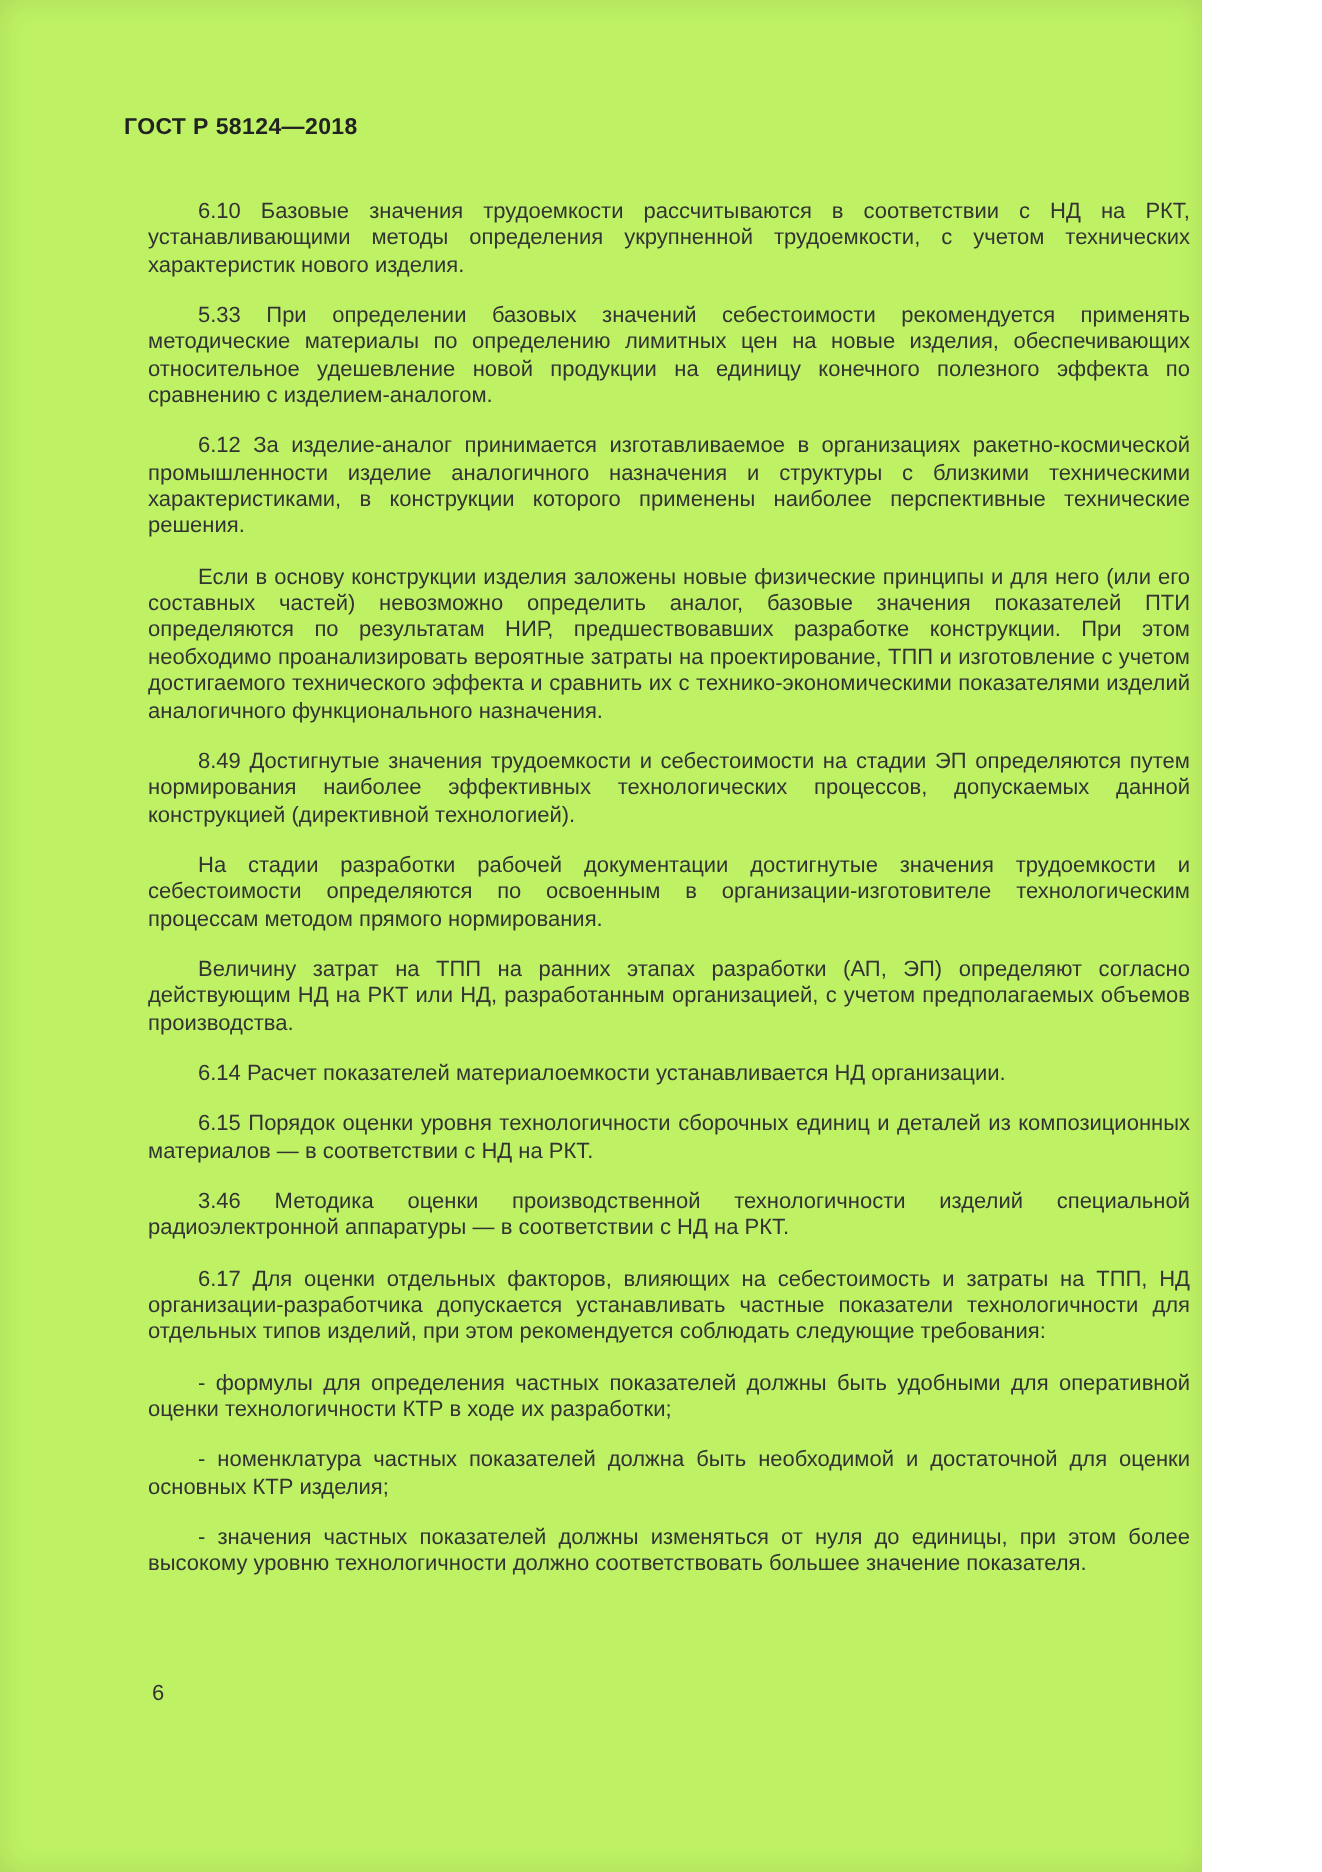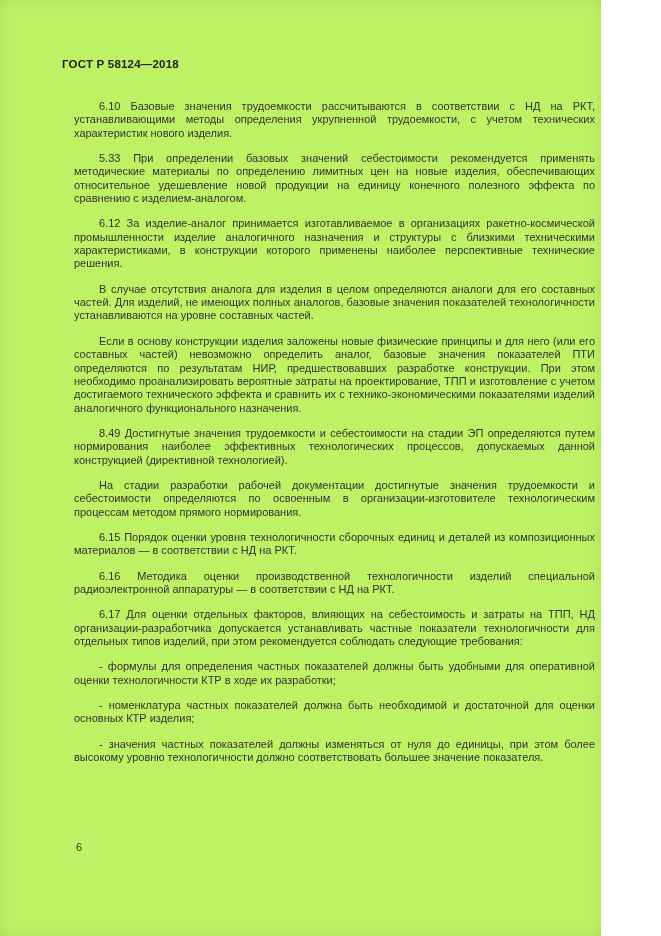--- a/index.html
+++ b/index.html
@@ -50,26 +50,27 @@
 </head>
 <body>
 
 <div class="page">
   <div class="doc-header">ГОСТ Р 58124—2018</div>
 
   <div class="doc-body">
     <p>6.10 Базовые значения трудоемкости рассчитываются в соответствии с НД на РКТ, устанавливающими методы определения укрупненной трудоемкости, с учетом технических характеристик нового изделия.</p>
     <p>5.33 При определении базовых значений себестоимости рекомендуется применять методические материалы по определению лимитных цен на новые изделия, обеспечивающих относительное удешевление новой продукции на единицу конечного полезного эффекта по сравнению с изделием-аналогом.</p>
     <p>6.12 За изделие-аналог принимается изготавливаемое в организациях ракетно-космической промышленности изделие аналогичного назначения и структуры с близкими техническими характеристиками, в конструкции которого применены наиболее перспективные технические решения.</p>
-    <p>В случае отсутствия аналога для изделия в целом определяются аналоги для его составных частей. Для изделий, не имеющих полных аналогов, базовые значения показателей технологичности устанавливаются на уровне составных частей.</p>
     <p>Если в основу конструкции изделия заложены новые физические принципы и для него (или его составных частей) невозможно определить аналог, базовые значения показателей ПТИ определяются по результатам НИР, предшествовавших разработке конструкции. При этом необходимо проанализировать вероятные затраты на проектирование, ТПП и изготовление с учетом достигаемого технического эффекта и сравнить их с технико-экономическими показателями изделий аналогичного функционального назначения.</p>
     <p>8.49 Достигнутые значения трудоемкости и себестоимости на стадии ЭП определяются путем нормирования наиболее эффективных технологических процессов, допускаемых данной конструкцией (директивной технологией).</p>
     <p>На стадии разработки рабочей документации достигнутые значения трудоемкости и себестоимости определяются по освоенным в организации-изготовителе технологическим процессам методом прямого нормирования.</p>
+    <p>Величину затрат на ТПП на ранних этапах разработки (АП, ЭП) определяют согласно действующим НД на РКТ или НД, разработанным организацией, с учетом предполагаемых объемов производства.</p>
+    <p>6.14 Расчет показателей материалоемкости устанавливается НД организации.</p>
     <p>6.15 Порядок оценки уровня технологичности сборочных единиц и деталей из композиционных материалов — в соответствии с НД на РКТ.</p>
-    <p>6.16 Методика оценки производственной технологичности изделий специальной радиоэлектронной аппаратуры — в соответствии с НД на РКТ.</p>
+    <p>3.46 Методика оценки производственной технологичности изделий специальной радиоэлектронной аппаратуры — в соответствии с НД на РКТ.</p>
     <p>6.17 Для оценки отдельных факторов, влияющих на себестоимость и затраты на ТПП, НД организации-разработчика допускается устанавливать частные показатели технологичности для отдельных типов изделий, при этом рекомендуется соблюдать следующие требования:</p>
     <p>- формулы для определения частных показателей должны быть удобными для оперативной оценки технологичности КТР в ходе их разработки;</p>
     <p>- номенклатура частных показателей должна быть необходимой и достаточной для оценки основных КТР изделия;</p>
     <p>- значения частных показателей должны изменяться от нуля до единицы, при этом более высокому уровню технологичности должно соответствовать большее значение показателя.</p>
   </div>
 
   <div class="page-number">6</div>
 </div>
 
 </body></html>

